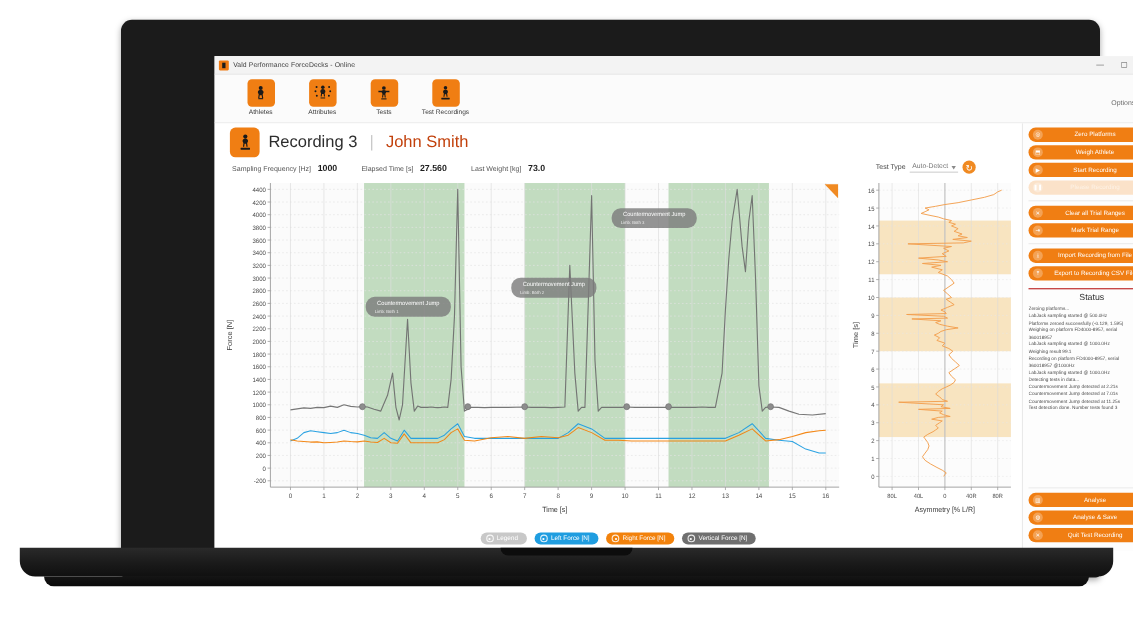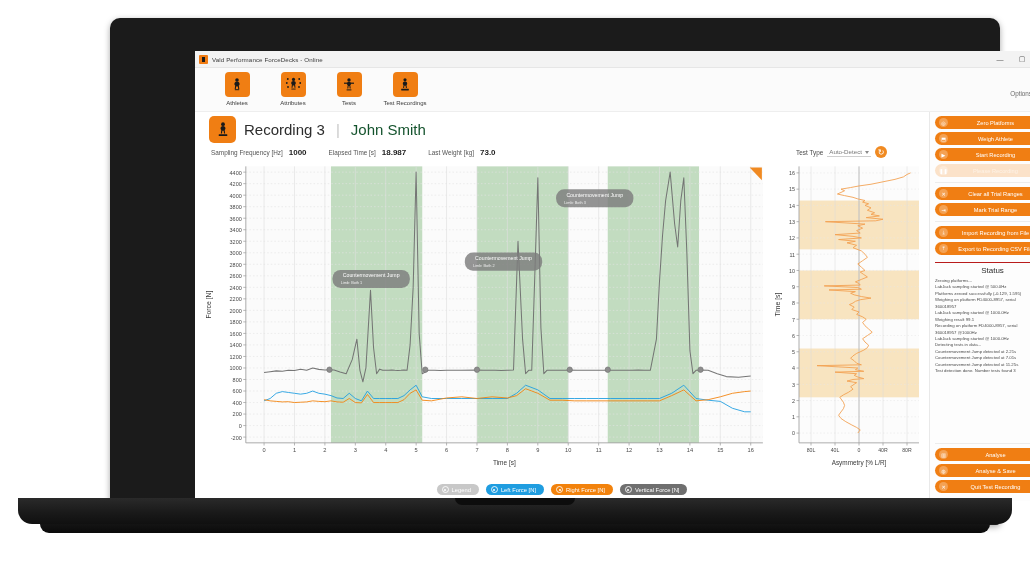--- a/index.html
+++ b/index.html
@@ -107,21 +107,21 @@
   .rec-head {
     display: flex; align-items: center; gap: 8px;
     padding: 4px 0 3px 14px;
   }
   .rec-ico {
     width: 27px; height: 27px; border-radius: 5px; background: #f07e13;
     display:flex; align-items:center; justify-content:center;
   }
   .rec-title { font-size: 15px; color: #2d2d2d; font-weight: 400; }
   .rec-sep { font-size: 15px; color: #c9c9c9; margin: 0 3px; }
-  .rec-name { font-size: 15px; color: #14532d; }
+  .rec-name { font-size: 15px; color: #c2410c; }
 
   
   .stats {
     display: flex; align-items: baseline; gap: 6px;
     padding: 2px 0 3px 16px; font-size: 6.4px;
     position: relative;
   }
   .stat-lbl { color: #555; }
   .stat-val { color: #1d1d1d; font-weight: bold; font-size: 8px; margin-right: 16px; }
   .testtype {
@@ -296,21 +296,21 @@
             </div>
             <div class="rec-title">Recording 3</div>
             <div class="rec-sep">|</div>
             <div class="rec-name">John Smith</div>
           </div>
 
           <div class="stats">
             <span class="stat-lbl">Sampling Frequency [Hz]</span>
             <span class="stat-val">1000</span>
             <span class="stat-lbl">Elapsed Time [s]</span>
-            <span class="stat-val">18.987</span>
+            <span class="stat-val">27.560</span>
             <span class="stat-lbl">Last Weight [kg]</span>
             <span class="stat-val">73.0</span>
 
             <div class="testtype">
               <span class="tt-lbl">Test Type</span>
               <span class="tt-select">Auto-Detect</span>
               <span class="tt-refresh">↻</span>
             </div>
           </div>
 

